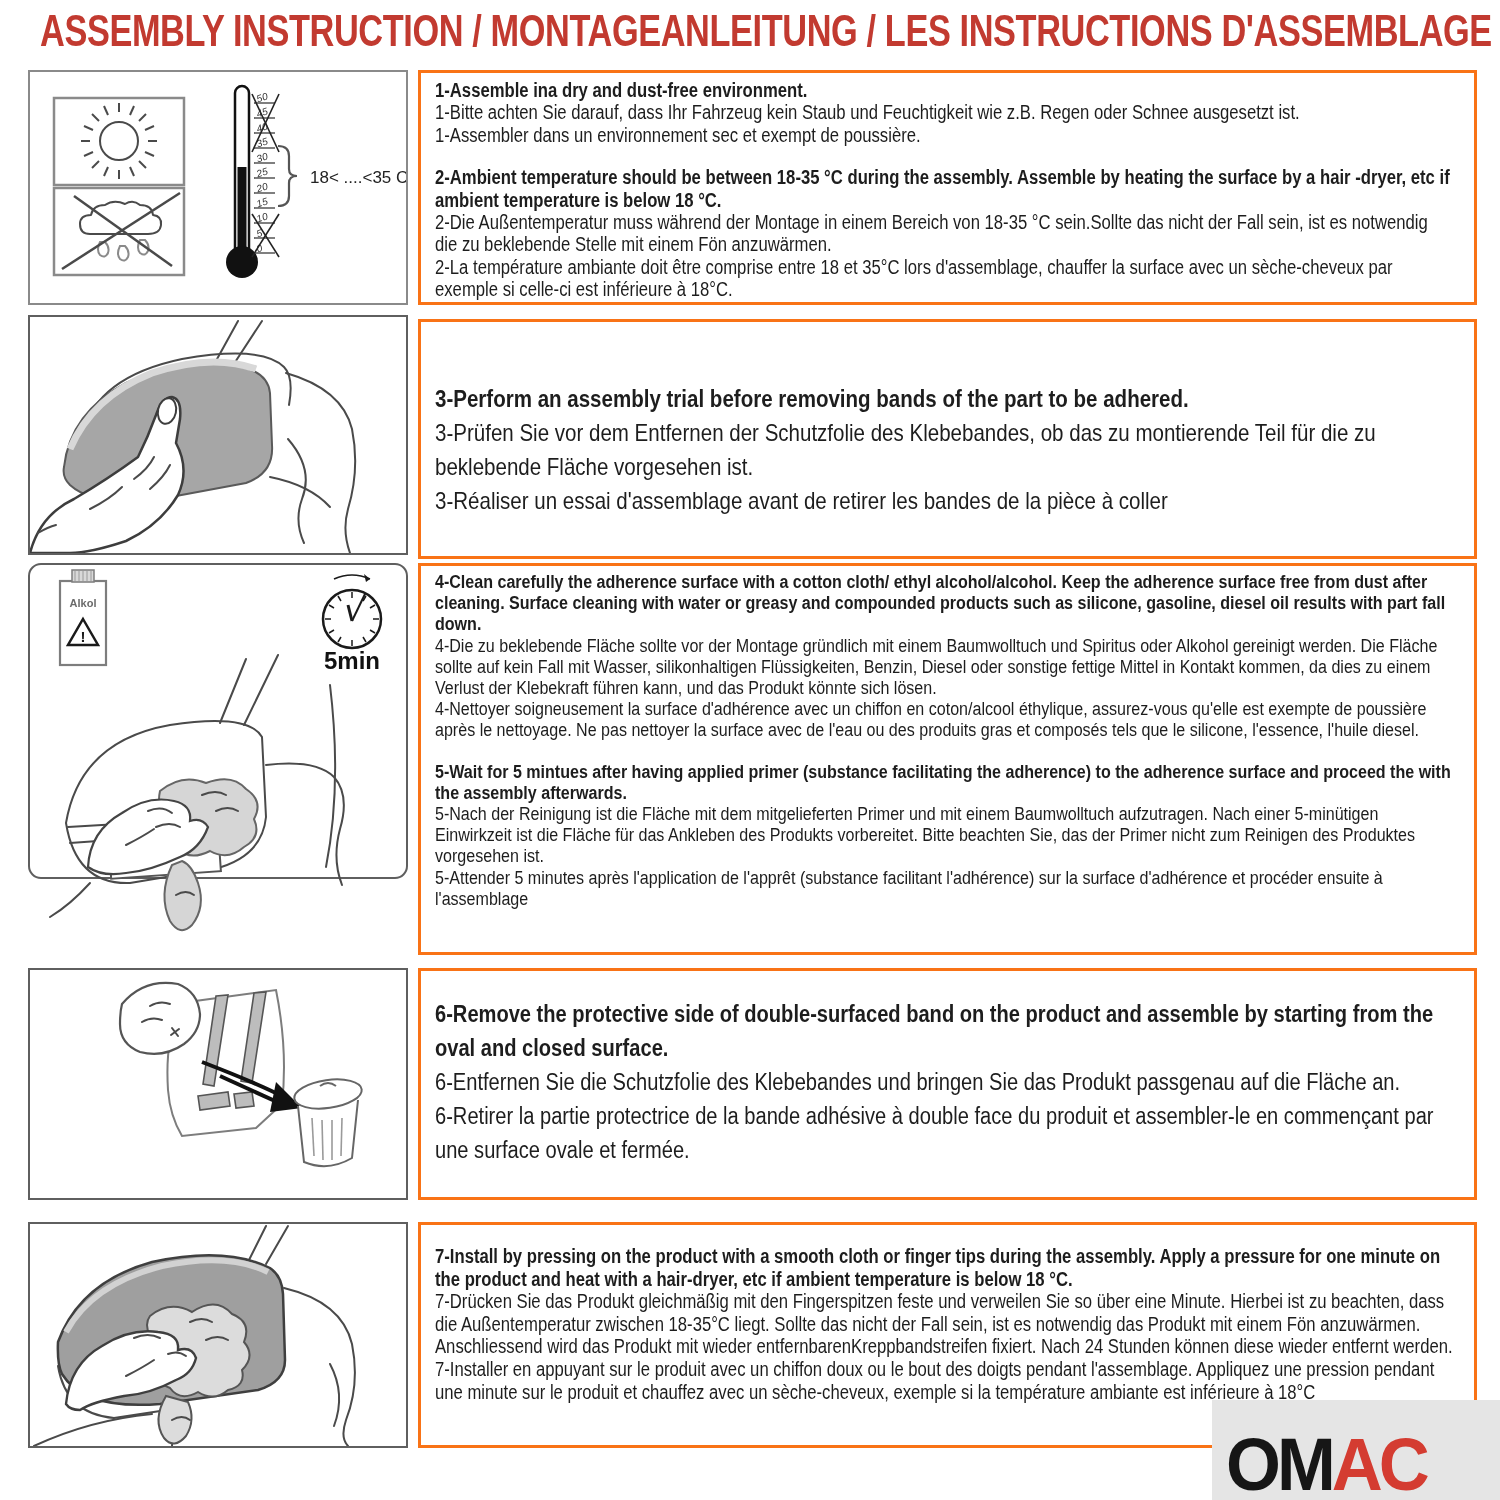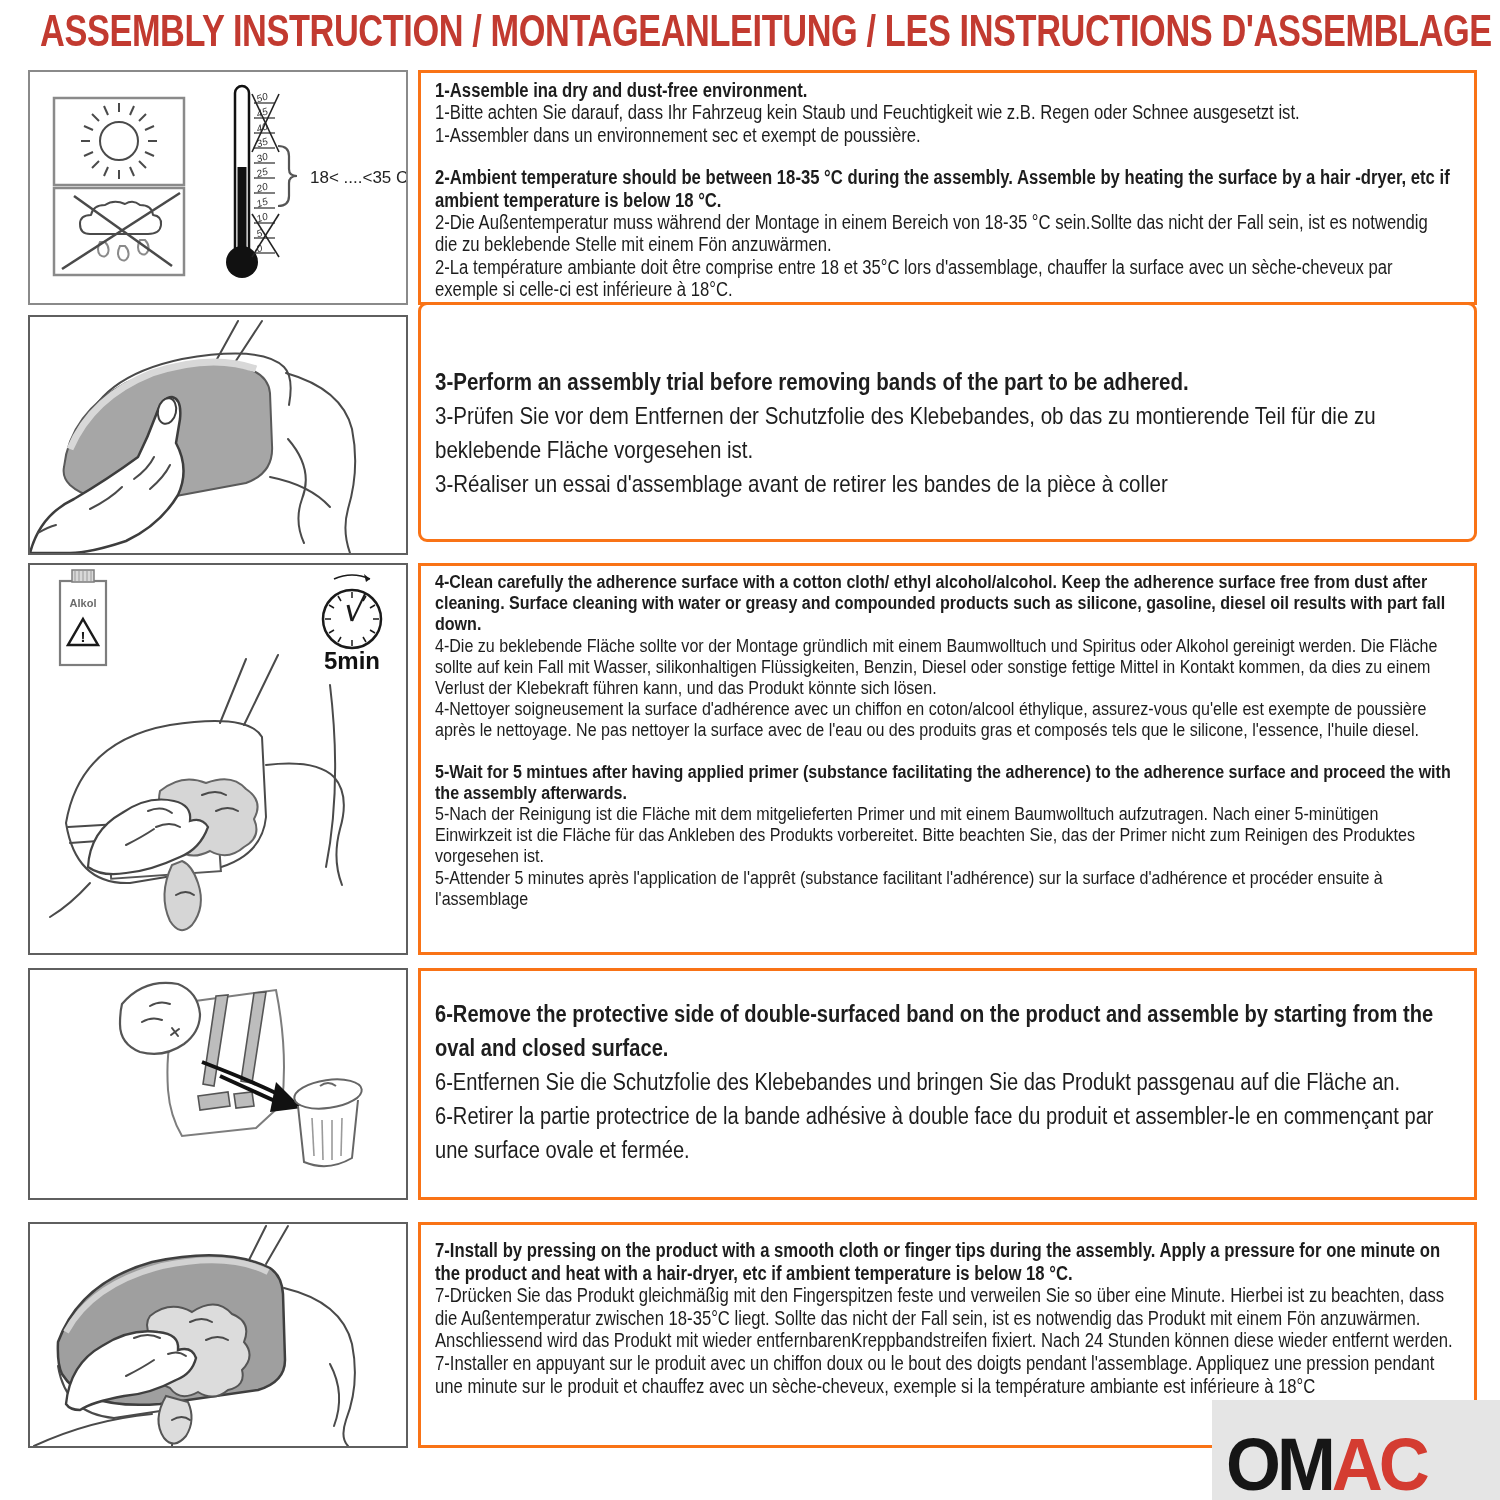--- a/index.html
+++ b/index.html
@@ -17,21 +17,21 @@
 
   .condense{transform:scaleX(0.855);transform-origin:0 0;width:117%;}
   .box-right p{margin:0;}
   .box-right p.b{font-weight:bold;}
   .box-right p.gap{margin-top:20px;}
 
   .r1 .box-right{font-size:19.5px;line-height:22.4px;}
   .r2 .box-right{font-size:24px;line-height:34px;padding-top:60px;}
   .r3 .box-right{font-size:18.8px;line-height:21.2px;padding-top:5px;}
   .r4 .box-right{font-size:23.5px;line-height:34px;padding-top:26px;}
-  .r5 .box-right{font-size:19.5px;line-height:22.6px;padding-top:14px;}
+  .r5 .box-right{font-size:19.5px;line-height:22.6px;padding-top:20px;}
 
   svg{display:block;}
   .lineart{stroke:#4a4a4a;stroke-width:2;fill:none;stroke-linecap:round;stroke-linejoin:round;}
 
   .logo-wrap{position:absolute;left:1212px;top:1400px;width:288px;height:100px;background:#e5e5e5;z-index:6;
     display:flex;align-items:flex-end;justify-content:flex-start;padding-left:14px;box-sizing:border-box;}
   .logo-text{font-weight:bold;font-size:72px;letter-spacing:-4px;line-height:1;
     transform:scale(0.98,1.02);transform-origin:0 50%;}
   .logo-black{color:#161616;}
   .logo-red{color:#d43c31;}
@@ -155,31 +155,31 @@
         <ellipse cx="137" cy="94" rx="9" ry="13" fill="#fff" stroke="#3d3d3d" stroke-width="2" transform="rotate(12 137 94)"></ellipse>
         <g class="lineart" stroke="#3d3d3d">
           <path d="M104,162 Q118,152 124,140"></path>
           <path d="M120,172 Q134,160 140,148"></path>
           <path d="M60,192 Q80,182 92,170"></path>
           <path d="M8,216 Q18,210 26,208"></path>
         </g>
       </g>
     </svg>
   </div>
-  <div class="box box-right" style="top:302px;height:240px;border-radius:9px;">
+  <div class="box box-right" style="top:319px;height:240px;">
     <div class="condense">
       <p class="b">3-Perform an assembly trial before removing bands of the part to be adhered.</p>
       <p>3-Prüfen Sie vor dem Entfernen der Schutzfolie des Klebebandes, ob das zu montierende Teil für die zu beklebende Fläche vorgesehen ist.</p>
       <p>3-Réaliser un essai d'assemblage avant de retirer les bandes de la pièce à coller</p>
     </div>
   </div>
 </div>
 
 <div class="row r3">
-  <div class="box box-left" style="top:563px;height:392px;">
+  <div class="box box-left" style="top:563px;height:316px;border-radius:13px;">
     <svg viewBox="0 0 376 388" width="376" height="388">
 
       <g>
         <rect x="30" y="16" width="46" height="84" fill="#fff" stroke="#7d7d7d" stroke-width="2.2"></rect>
         <rect x="42" y="5" width="22" height="12" fill="#d9d9d9" stroke="#7d7d7d" stroke-width="1.5"></rect>
         <g stroke="#9a9a9a" stroke-width="1">
             <line x1="45" y1="6" x2="45" y2="16"></line>
             <line x1="49" y1="6" x2="49" y2="16"></line>
             <line x1="53" y1="6" x2="53" y2="16"></line>
             <line x1="57" y1="6" x2="57" y2="16"></line>

